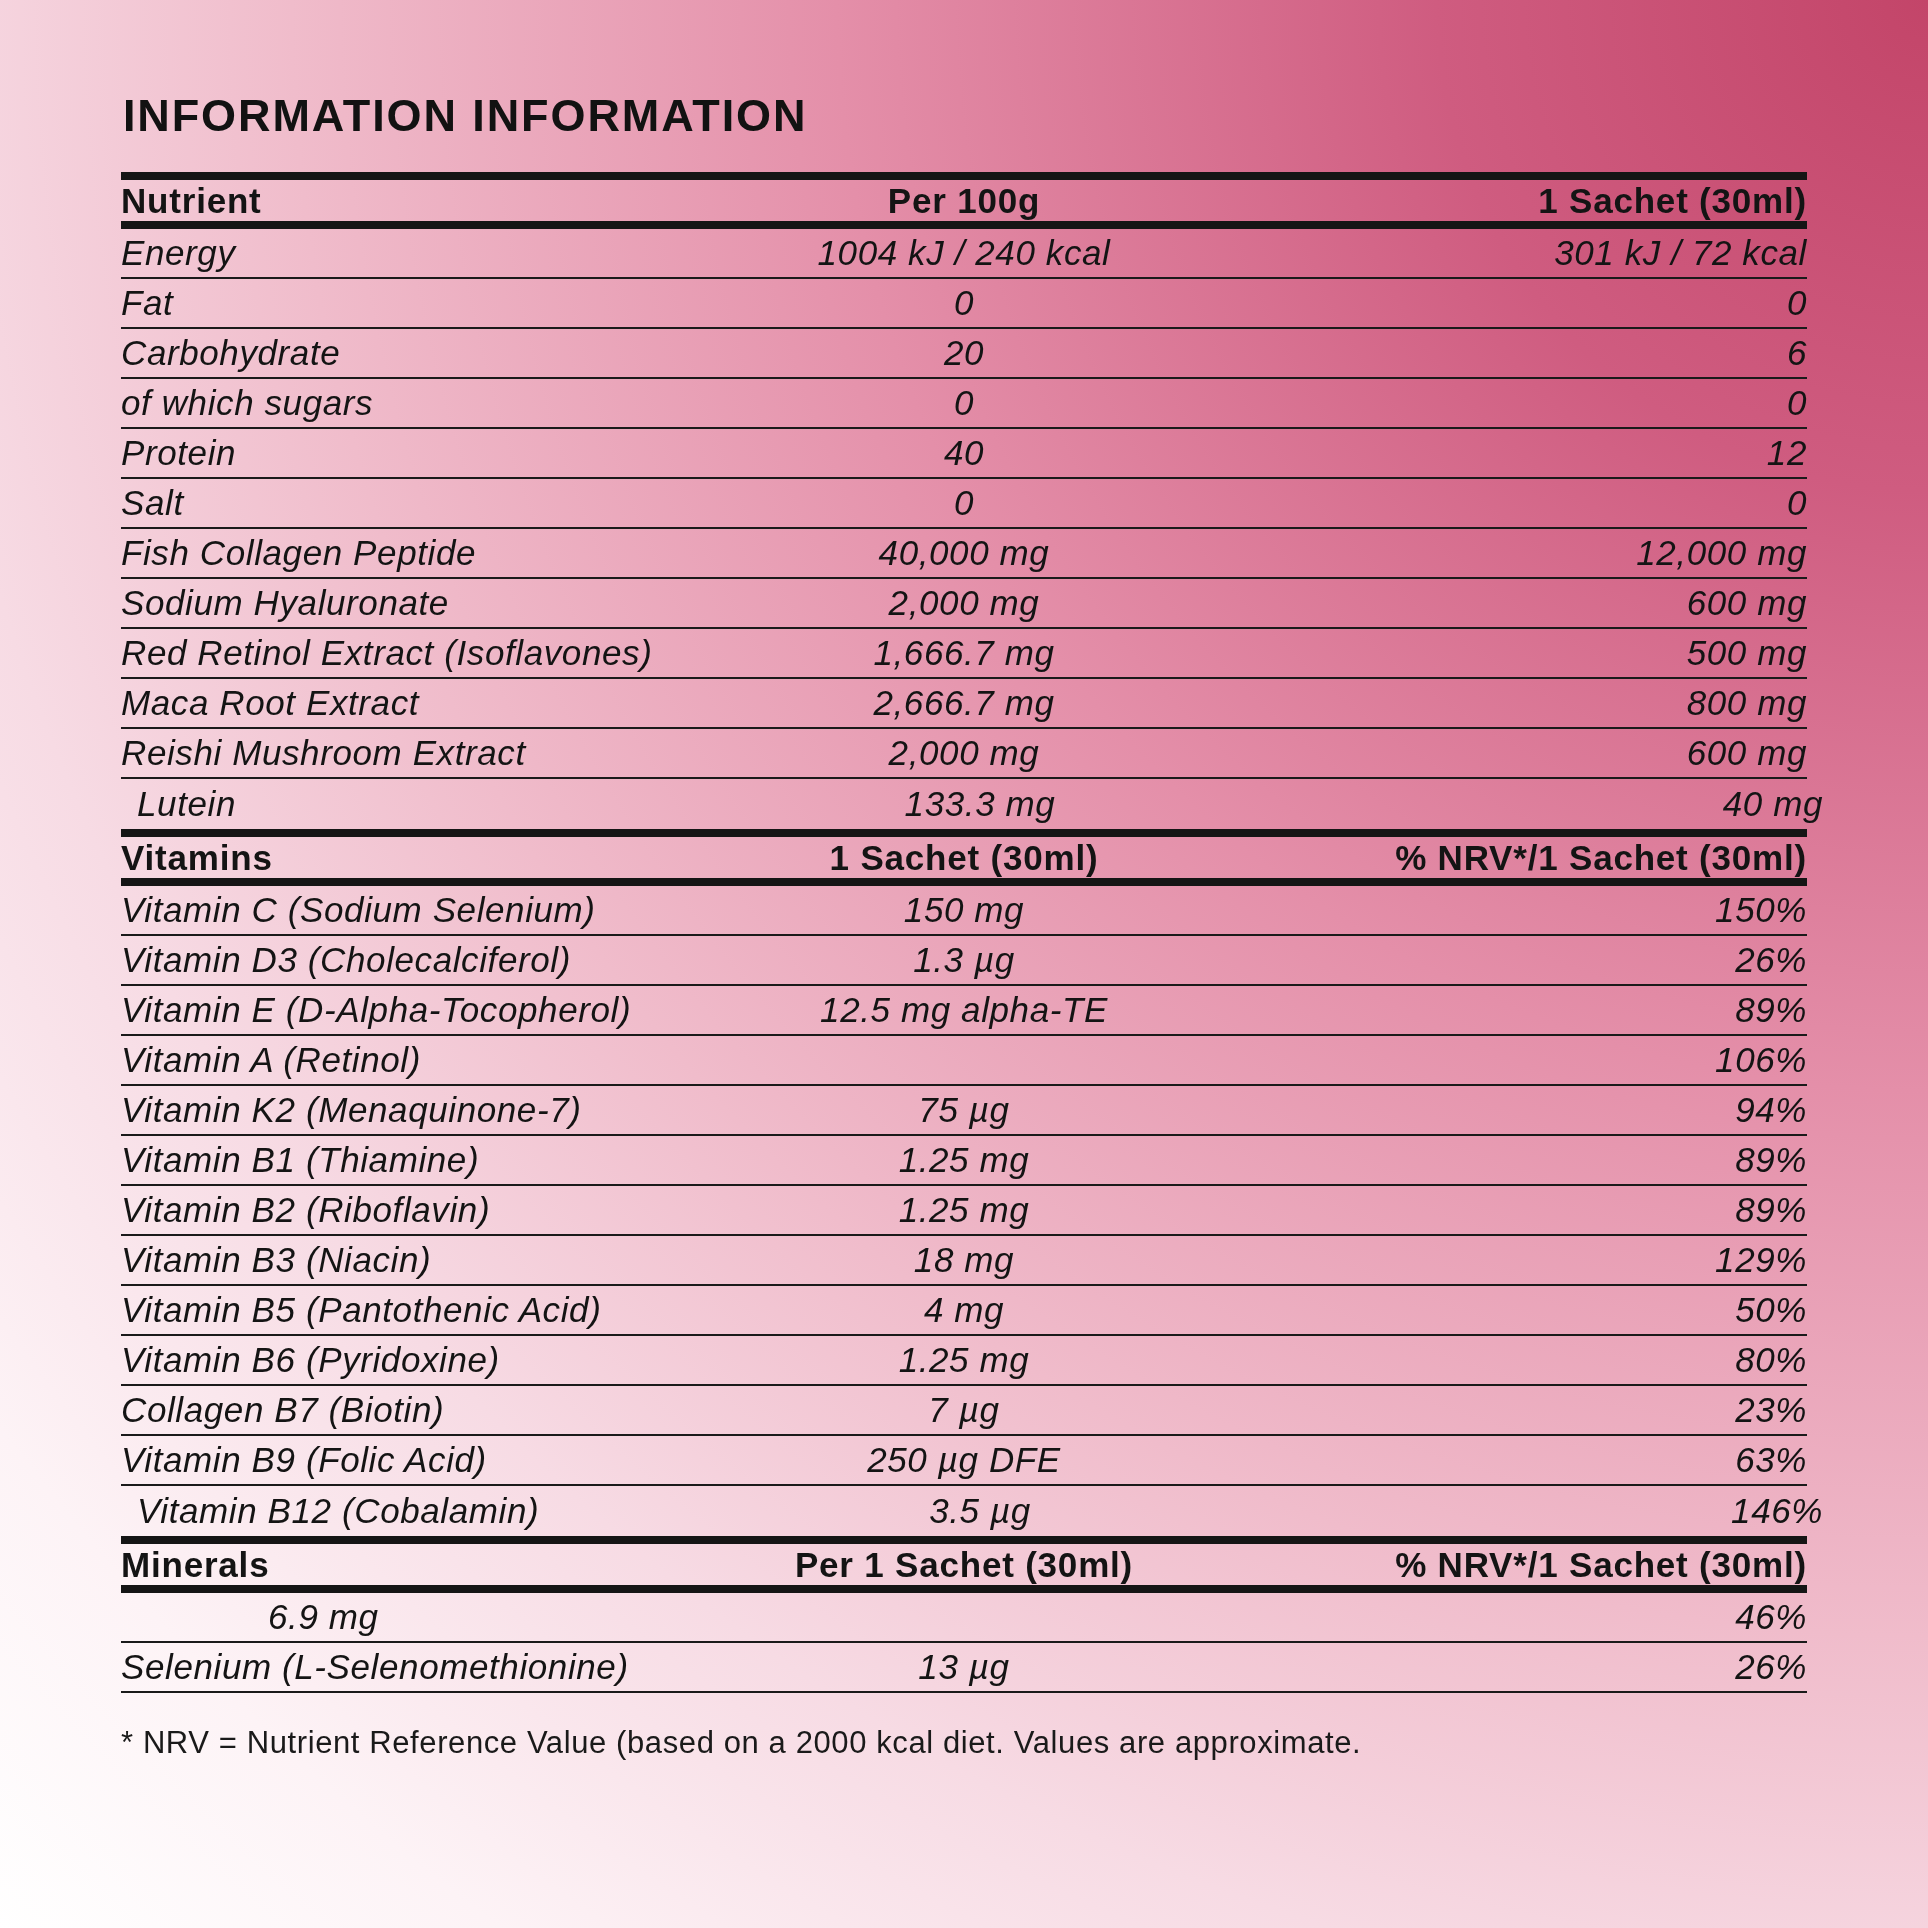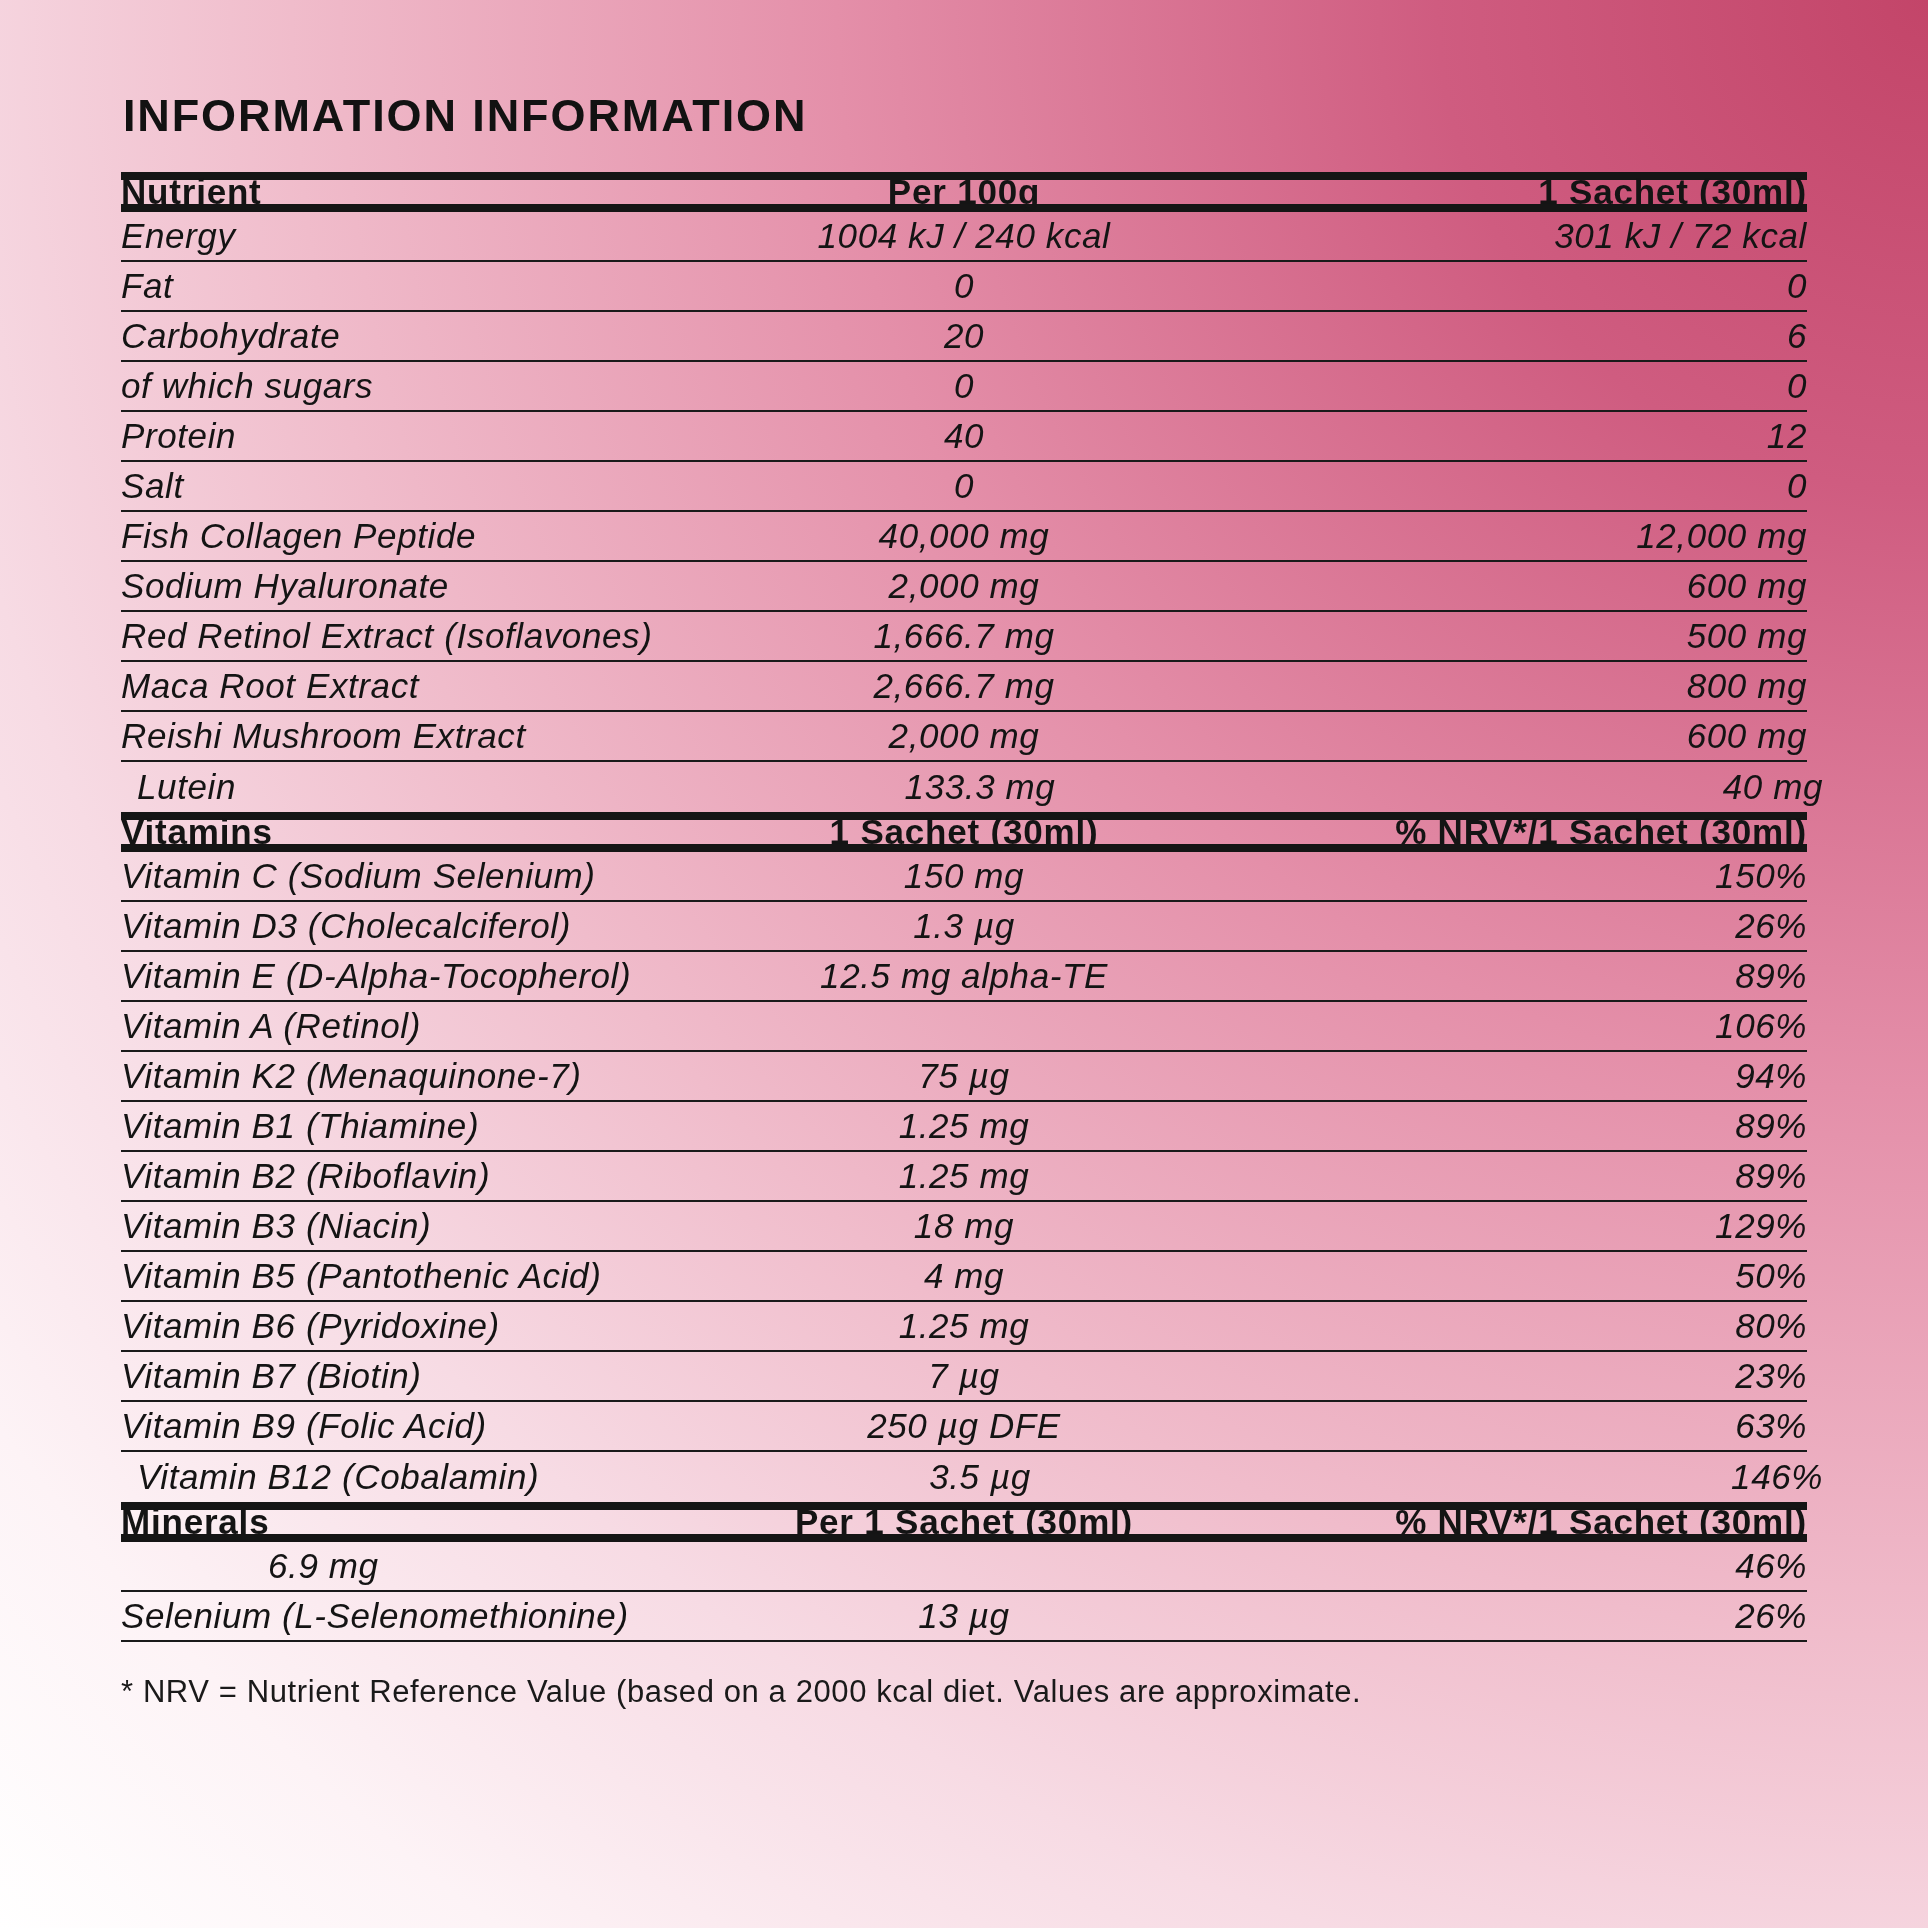--- a/index.html
+++ b/index.html
@@ -44,21 +44,21 @@
   }
   .row {
     display: flex;
     align-items: center;
     width: 100%;
     box-sizing: border-box;
   }
   .header-row {
     border-top: 8.5px solid #151515;
     border-bottom: 8.5px solid #151515;
-    height: 40px;
+    height: 57px;
     font-weight: 700;
     font-size: 35px;
     letter-spacing: 0.8px;
     justify-content: flex-end;
   }
   .data-row {
     height: 50px;
     border-bottom: 2.4px solid #1a1a1a;
     font-size: 35px;
     font-weight: 400;
@@ -205,21 +205,21 @@
           <div class="cell c0">Vitamin B5 (Pantothenic Acid)</div>
           <div class="cell c1">4 mg</div>
           <div class="cell c2">50%</div>
         </div>
         <div class="row data-row">
           <div class="cell c0">Vitamin B6 (Pyridoxine)</div>
           <div class="cell c1">1.25 mg</div>
           <div class="cell c2">80%</div>
         </div>
         <div class="row data-row">
-          <div class="cell c0">Vitamin B7 (Biotin)</div>
+          <div class="cell c0">Collagen B7 (Biotin)</div>
           <div class="cell c1">7 µg</div>
           <div class="cell c2">23%</div>
         </div>
         <div class="row data-row">
           <div class="cell c0">Vitamin B9 (Folic Acid)</div>
           <div class="cell c1">250 µg DFE</div>
           <div class="cell c2">63%</div>
         </div>
         <div class="row data-row last">
           <div class="cell c0">Vitamin B12 (Cobalamin)</div>

